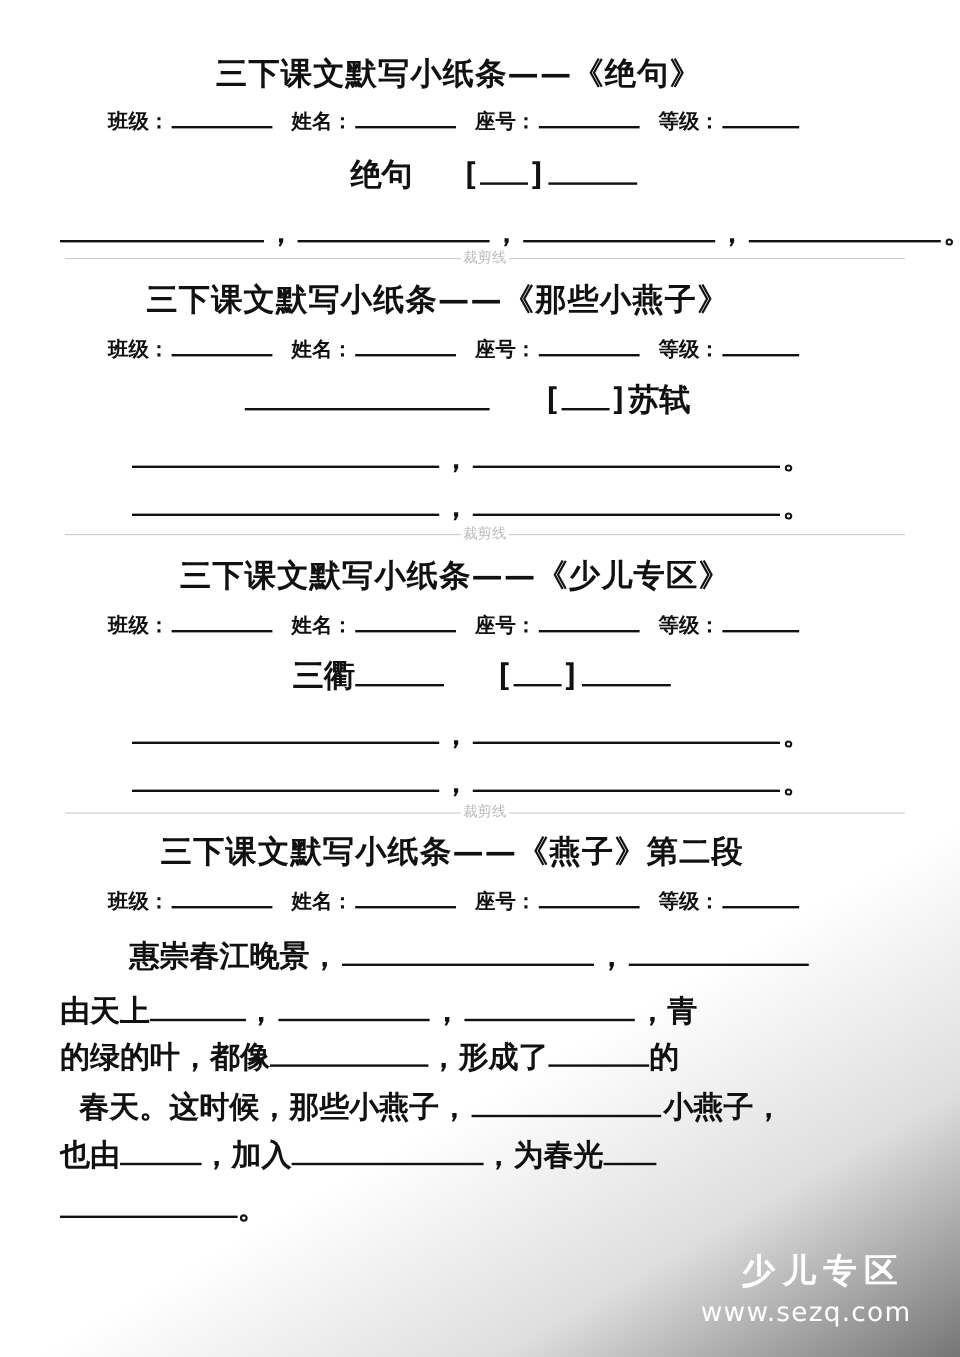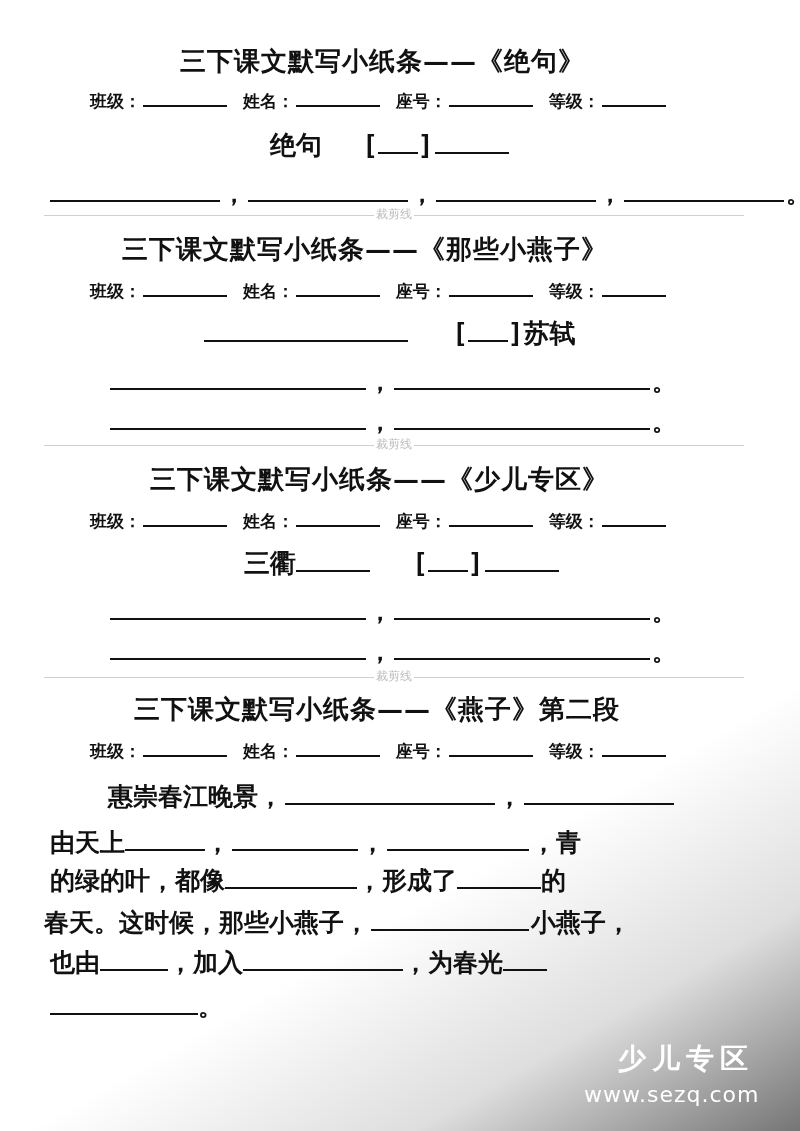--- a/index.html
+++ b/index.html
@@ -12,21 +12,21 @@
   .bg-shade {
     position: absolute; left: 0; top: 0; width: 800px; height: 1131px;
     background: linear-gradient(150deg, rgba(255,255,255,0) 72%, rgba(200,200,200,0.6) 86%, rgba(110,110,110,0.95) 100%);
     pointer-events: none;
   }
   .abs { position: absolute; white-space: nowrap; }
   .title { font-size: 26px; font-weight: bold; letter-spacing: 1px; }
   .info { font-size: 17px; font-weight: bold; }
   .blank { display: inline-block; border-bottom: 2px solid #111; height: 1px; vertical-align: baseline; margin: 0 2px; }
   .cut {
-    position: absolute; left: 44px; width: 700px; height: 14px;
+    position: absolute; left: 54px; width: 700px; height: 14px;
   }
   .cut .line { position: absolute; top: 7px; left: 0; right: 0; border-top: 1px solid #cfcfcf; }
   .cut .lbl {
     position: absolute; left: 50%; transform: translateX(-50%); top: -2px;
     background: #fff; color: #bcbcbc; font-size: 12px; padding: 0 2px;
   }
   .poem-head { font-size: 26px; font-weight: bold; }
   .bracket { font-family: "DejaVu Sans Mono", monospace; font-size: 26px; font-weight: bold; }
   .fill-line { font-size: 24px; font-weight: bold; }
   .para { font-size: 25px; font-weight: bold; }
@@ -41,21 +41,21 @@
 
 <div class="abs title" style="left:180px; top:44px;">三下课文默写小纸条——《绝句》</div>
 
 <div class="abs info" style="left:90px; top:90px;">
   <span>班级：</span><span class="blank" style="width:84px"></span>
   <span style="margin-left:8px">姓名：</span><span class="blank" style="width:84px"></span>
   <span style="margin-left:8px">座号：</span><span class="blank" style="width:84px"></span>
   <span style="margin-left:8px">等级：</span><span class="blank" style="width:64px"></span>
 </div>
 
-<div class="abs poem-head" style="left:270px; top:128px;">
+<div class="abs poem-head" style="left:292px; top:128px;">
   <span>绝句</span>
   <span style="display:inline-block;width:22px"></span>
   <span class="bracket">[</span><span class="blank" style="width:40px;margin:0"></span><span class="bracket">]</span><span class="blank" style="width:74px"></span>
 </div>
 
 <div class="abs fill-line" style="left:48px; top:178px;">
   <span class="blank" style="width:170px"></span><span>，</span><span class="blank" style="width:160px"></span><span>，</span><span class="blank" style="width:160px"></span><span>，</span><span class="blank" style="width:160px"></span><span>。</span>
 </div>
 
 <div class="cut" style="top:208px;">
@@ -128,21 +128,21 @@
 
 <div class="abs para" style="left:108px; top:780px;">
   <span>惠崇春江晚景，</span><span class="blank" style="width:210px"></span><span>，</span><span class="blank" style="width:150px"></span>
 </div>
 <div class="abs para" style="left:50px; top:826px;">
   <span>由天上</span><span class="blank" style="width:80px;margin:0"></span><span>，</span><span class="blank" style="width:126px"></span><span>，</span><span class="blank" style="width:142px"></span><span>，青</span>
 </div>
 <div class="abs para" style="left:50px; top:864px;font-family:Liberation Serif, serif;">
   <span>的绿的叶，都像</span><span class="blank" style="width:132px;margin:0"></span><span>，形成了</span><span class="blank" style="width:84px;margin:0"></span><span>的</span>
 </div>
-<div class="abs para" style="left:44px; top:906px;">
+<div class="abs para" style="left:66px; top:906px;">
   <span>春天。这时候，那些小燕子，</span><span class="blank" style="width:158px"></span><span>小燕子，</span>
 </div>
 <div class="abs para" style="left:50px; top:946px;">
   <span>也由</span><span class="blank" style="width:68px;margin:0"></span><span>，加入</span><span class="blank" style="width:160px;margin:0"></span><span>，为春光</span><span class="blank" style="width:44px;margin:0"></span>
 </div>
 <div class="abs para" style="left:50px; top:990px;">
   <span class="blank" style="width:148px;margin:0"></span><span>。</span>
 </div>
 
 <div class="wm" style="left:618px; top:1040px; font-size:28px; letter-spacing:6px;">少儿专区</div>

